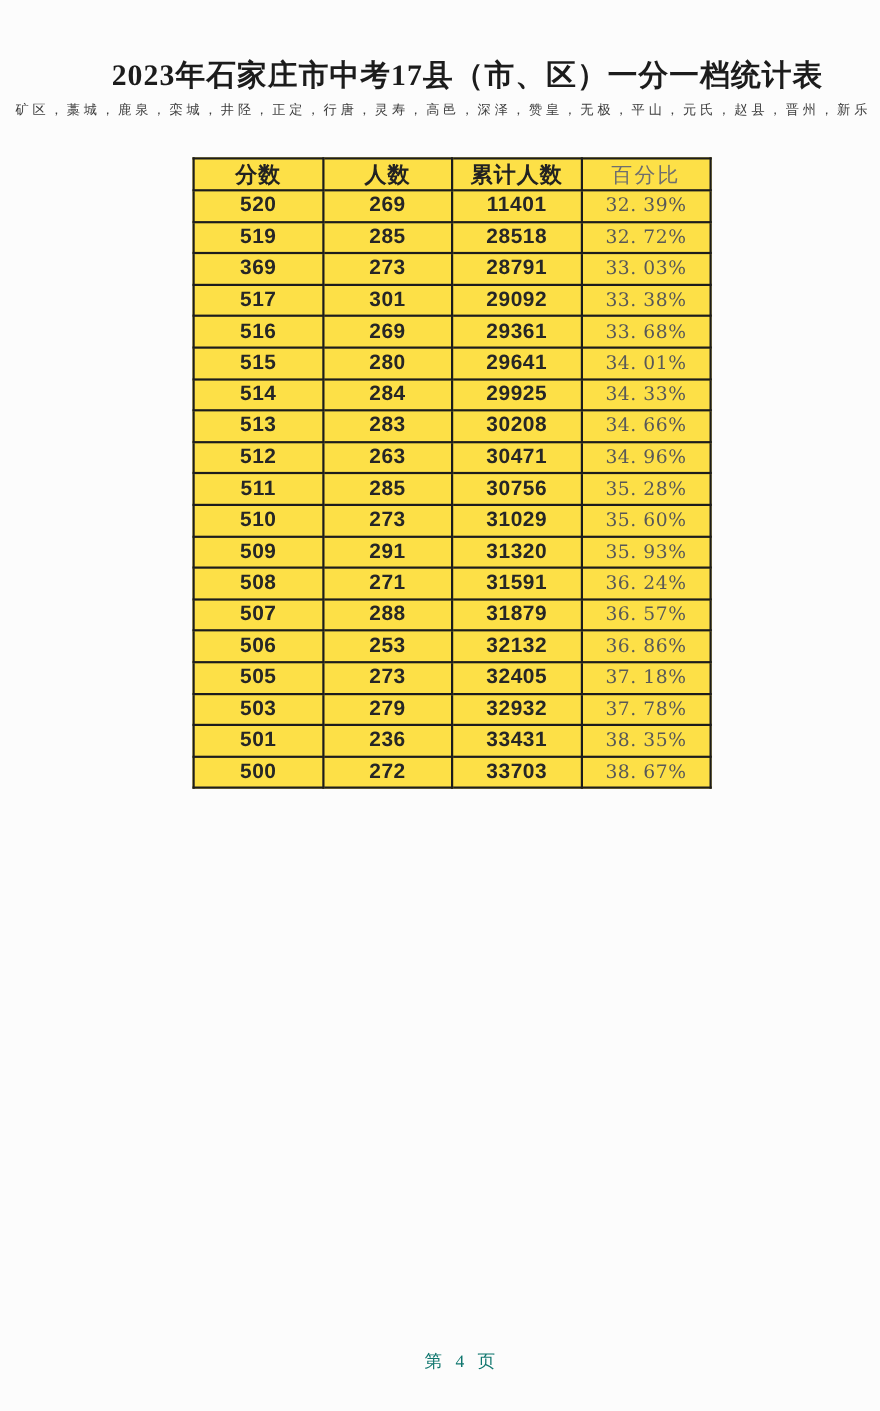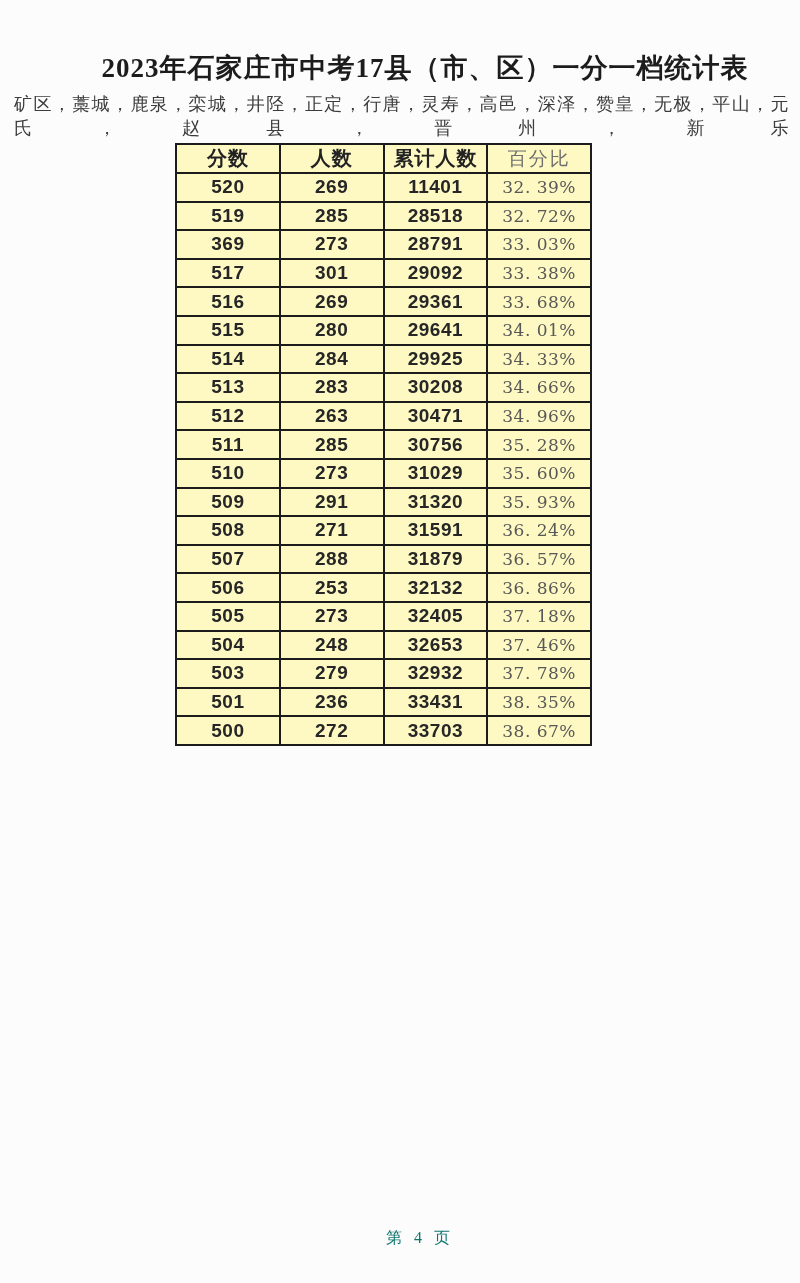--- a/index.html
+++ b/index.html
@@ -30,35 +30,35 @@
     letter-spacing: 1px;
     color: #1c1c1c;
     white-space: nowrap;
   }
   .county-list {
     position: absolute;
     top: 92px;
     left: 14px;
     width: 775px;
     margin: 0;
-    font-size: 18px;
+    font-size: 12px;
     color: #3c3c3c;
     text-align: justify;
     text-align-last: justify;
     letter-spacing: 0.5px;
     white-space: normal;
   }
   table.score-table {
     position: absolute;
     top: 143px;
     left: 175px;
-    width: 417px;
+    width: 472px;
     border-collapse: collapse;
     table-layout: fixed;
-    background: #fef9c3;
+    background: #fde047;
   }
   .score-table th, .score-table td {
     border: 2px solid #1c1c1c;
     text-align: center;
     vertical-align: middle;
     padding: 0;
     overflow: hidden;
   }
   .score-table th { height: 24px; }
   .score-table td { height: 26.6px; }
@@ -213,26 +213,20 @@
           <td class="num">32132</td>
           <td class="pct">36. 86%</td>
         </tr>
         <tr>
           <td class="num">505</td>
           <td class="num">273</td>
           <td class="num">32405</td>
           <td class="pct">37. 18%</td>
         </tr>
         <tr>
-          <td class="num">504</td>
-          <td class="num">248</td>
-          <td class="num">32653</td>
-          <td class="pct">37. 46%</td>
-        </tr>
-        <tr>
           <td class="num">503</td>
           <td class="num">279</td>
           <td class="num">32932</td>
           <td class="pct">37. 78%</td>
         </tr>
         <tr>
           <td class="num">501</td>
           <td class="num">236</td>
           <td class="num">33431</td>
           <td class="pct">38. 35%</td>

